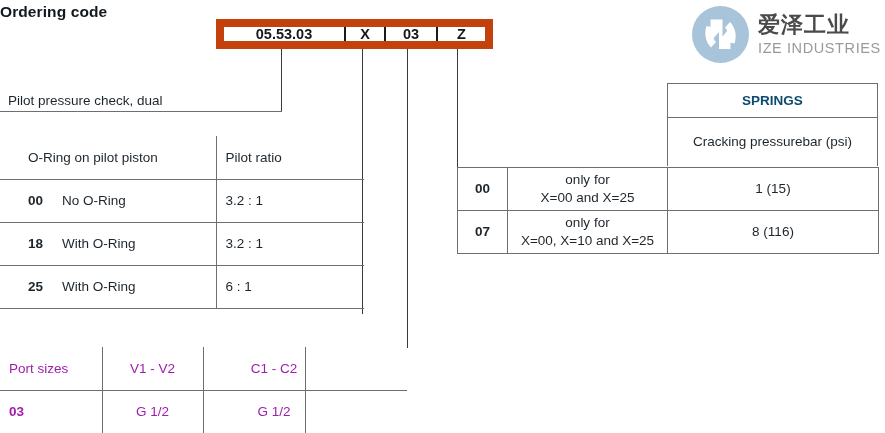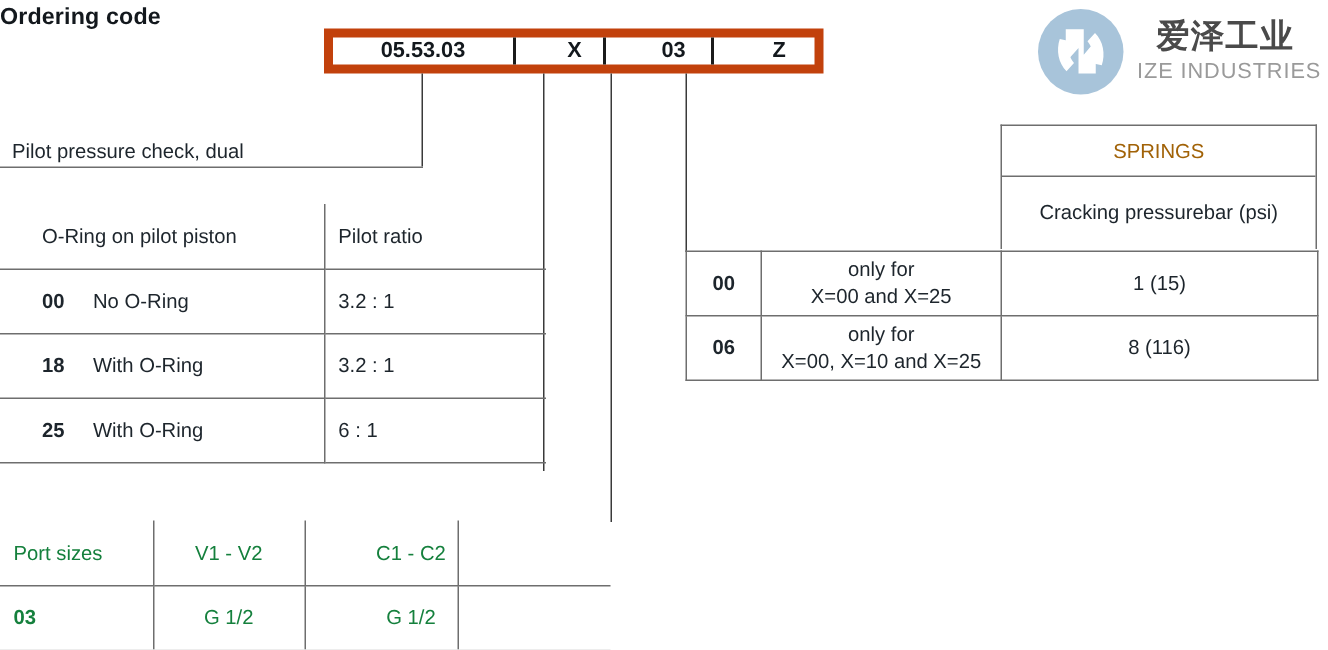--- a/index.html
+++ b/index.html
@@ -29,24 +29,23 @@
     letter-spacing: 0.1px;
     color: #13181d;
   }
 
   
   #code-row {
     left: 216px;
     top: 19px;
     height: 30px;
     display: flex;
-    border: 6px solid #c2410c;
+    border: 8px solid #c2410c;
     box-sizing: border-box;
     background: #fff;
-    gap: 20px;
   }
   #code-row .cell {
     display: flex;
     align-items: center;
     justify-content: center;
     font-size: 14.5px;
     font-weight: bold;
     color: #13181d;
     box-sizing: border-box;
     border-right: 2px solid #1b1b1b;
@@ -104,21 +103,21 @@
     min-width: 34px;
   }
 
   
   #port-table {
     left: 0px;
     top: 347px;
     width: 407px;
     border-collapse: collapse;
     font-size: 13.5px;
-    color: #15803d;
+    color: #a21caf;
     table-layout: fixed;
   }
   #port-table td {
     height: 43px;
     vertical-align: middle;
     border-bottom: 1px solid #6e6e6e;
     border-right: 1px solid #6e6e6e;
     box-sizing: border-box;
     text-align: center;
   }
@@ -143,21 +142,22 @@
     border-bottom: none;
     background: #fff;
   }
   #springs-head .sh-title {
     height: 33px;
     display: flex;
     align-items: center;
     justify-content: center;
     font-size: 13.5px;
     border-bottom: 1px solid #6e6e6e;
-    color: #a16207;
+    color: #0c4a6e;
+    font-weight: bold;
   }
   #springs-head .sh-sub {
     height: 48px;
     display: flex;
     flex-direction: row;
     align-items: center;
     justify-content: center;
     font-size: 13.5px;
     line-height: 1.38;
     color: #1d252c;
@@ -211,21 +211,20 @@
     flex-direction: column;
     justify-content: center;
     line-height: 1;
   }
   #logo-cn {
     font-size: 22px;
     font-weight: bold;
     color: #4a4a4a;
     letter-spacing: 1px;
     font-family: "DejaVu Sans", sans-serif;
-    margin-left: 13px;
   }
   #logo-en {
     margin-top: 5px;
     font-size: 14.5px;
     color: #9a9a9a;
     letter-spacing: 0.6px;
   }
 </style>
 </head>
 <body>
@@ -302,21 +301,21 @@
     <tbody>
         <tr>
       <td class="s-code">00</td>
       <td class="s-note">
         <div>only for</div>
         <div>X=00 and X=25</div>
       </td>
       <td class="s-val">1 (15)</td>
     </tr>
     <tr>
-      <td class="s-code">06</td>
+      <td class="s-code">07</td>
       <td class="s-note">
         <div>only for</div>
         <div>X=00, X=10 and X=25</div>
       </td>
       <td class="s-val">8 (116)</td>
     </tr>
   </tbody>
     </table>
 
   <div class="abs" id="logo">

